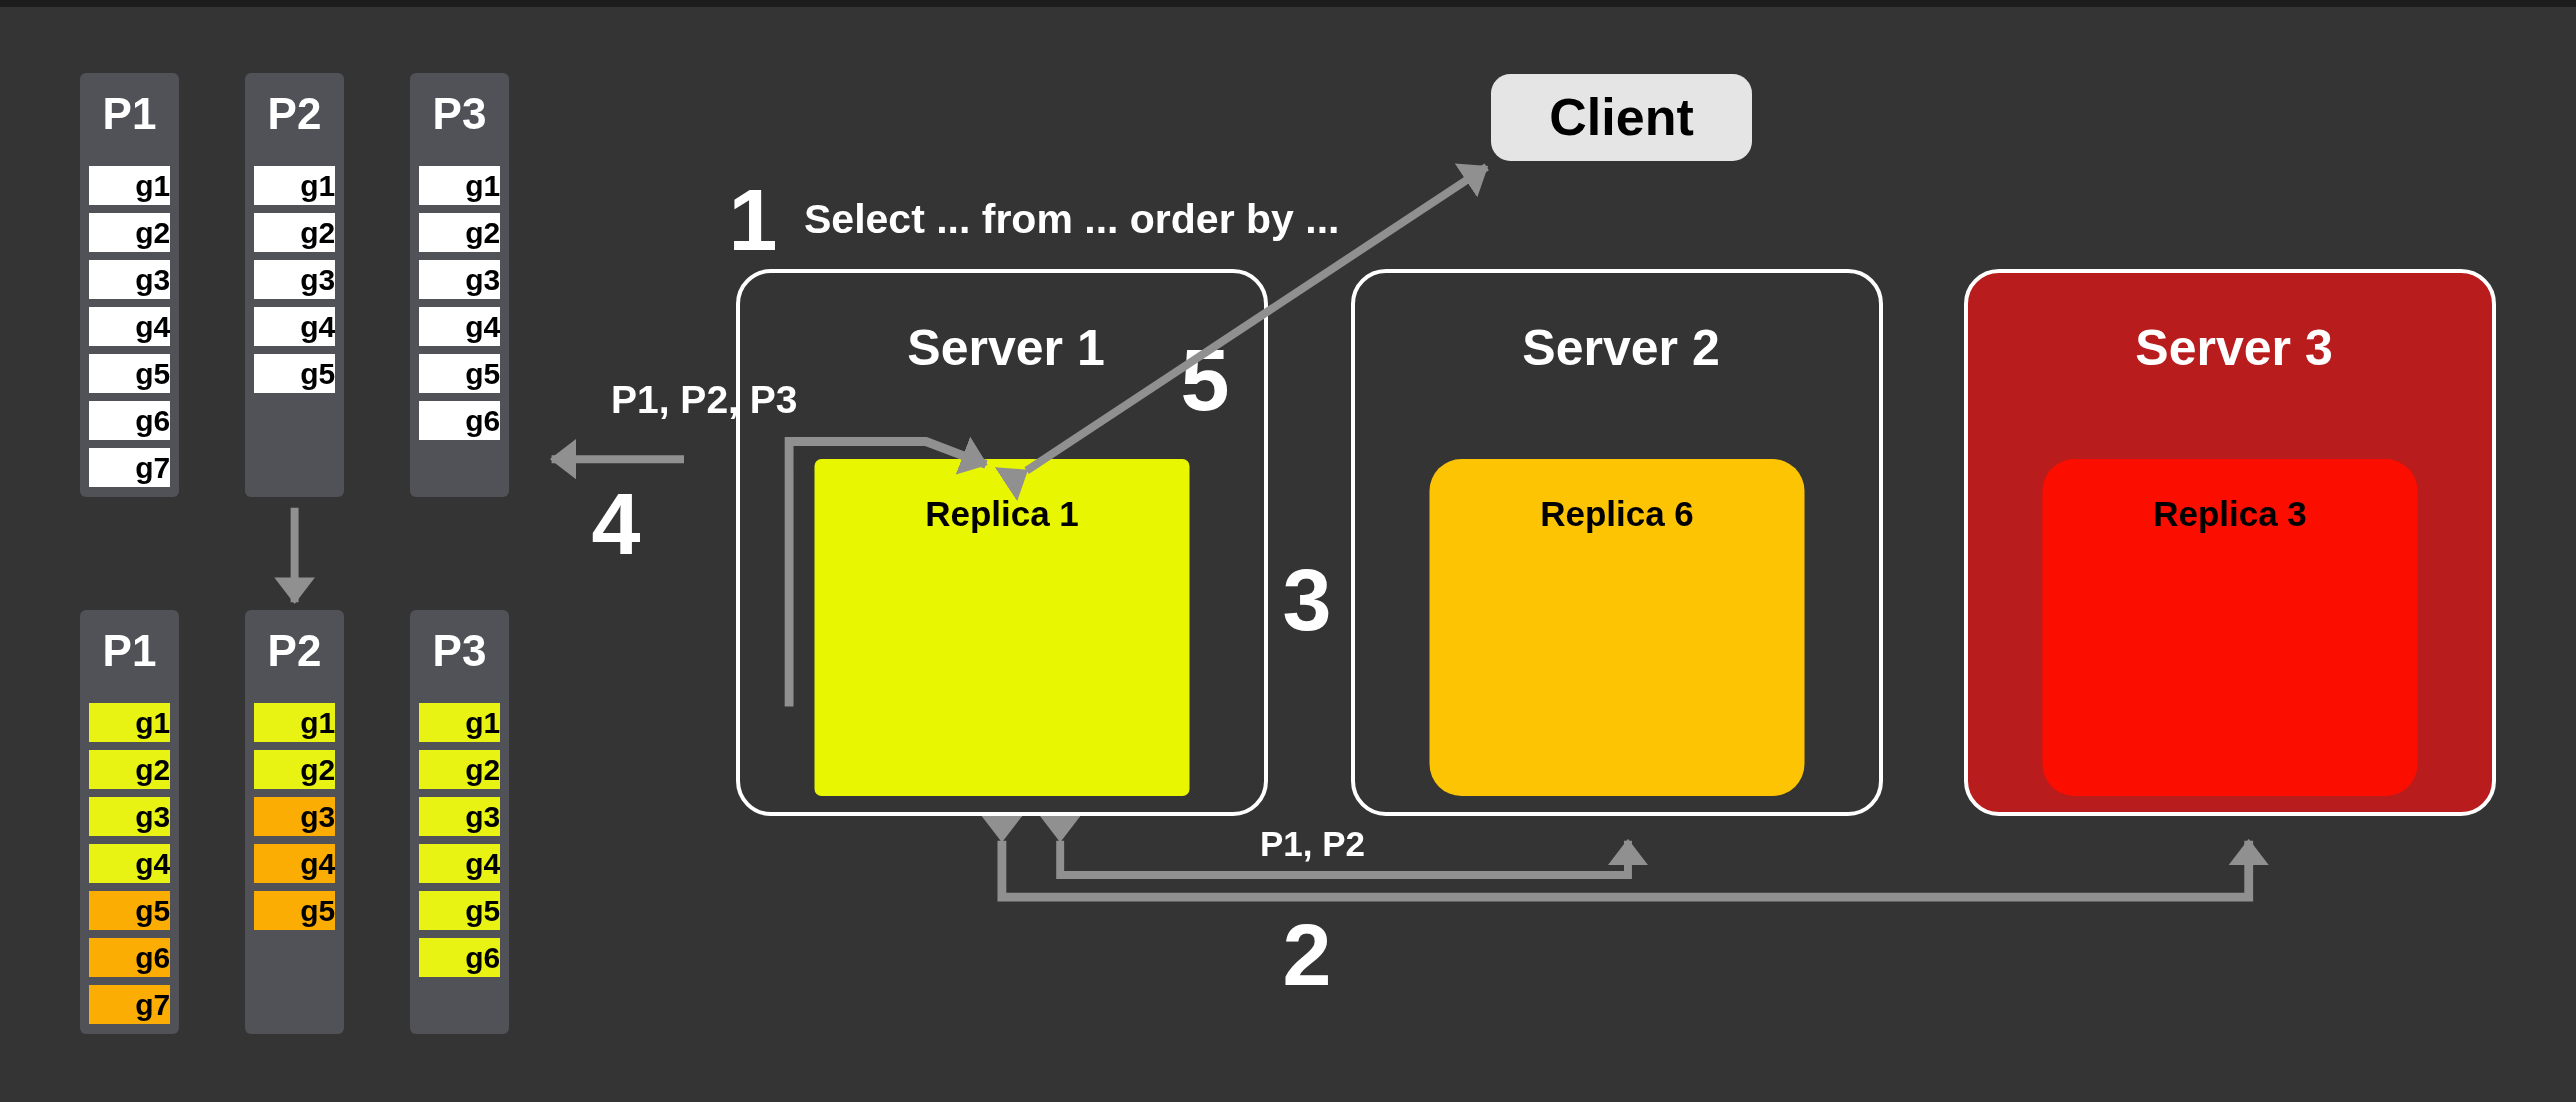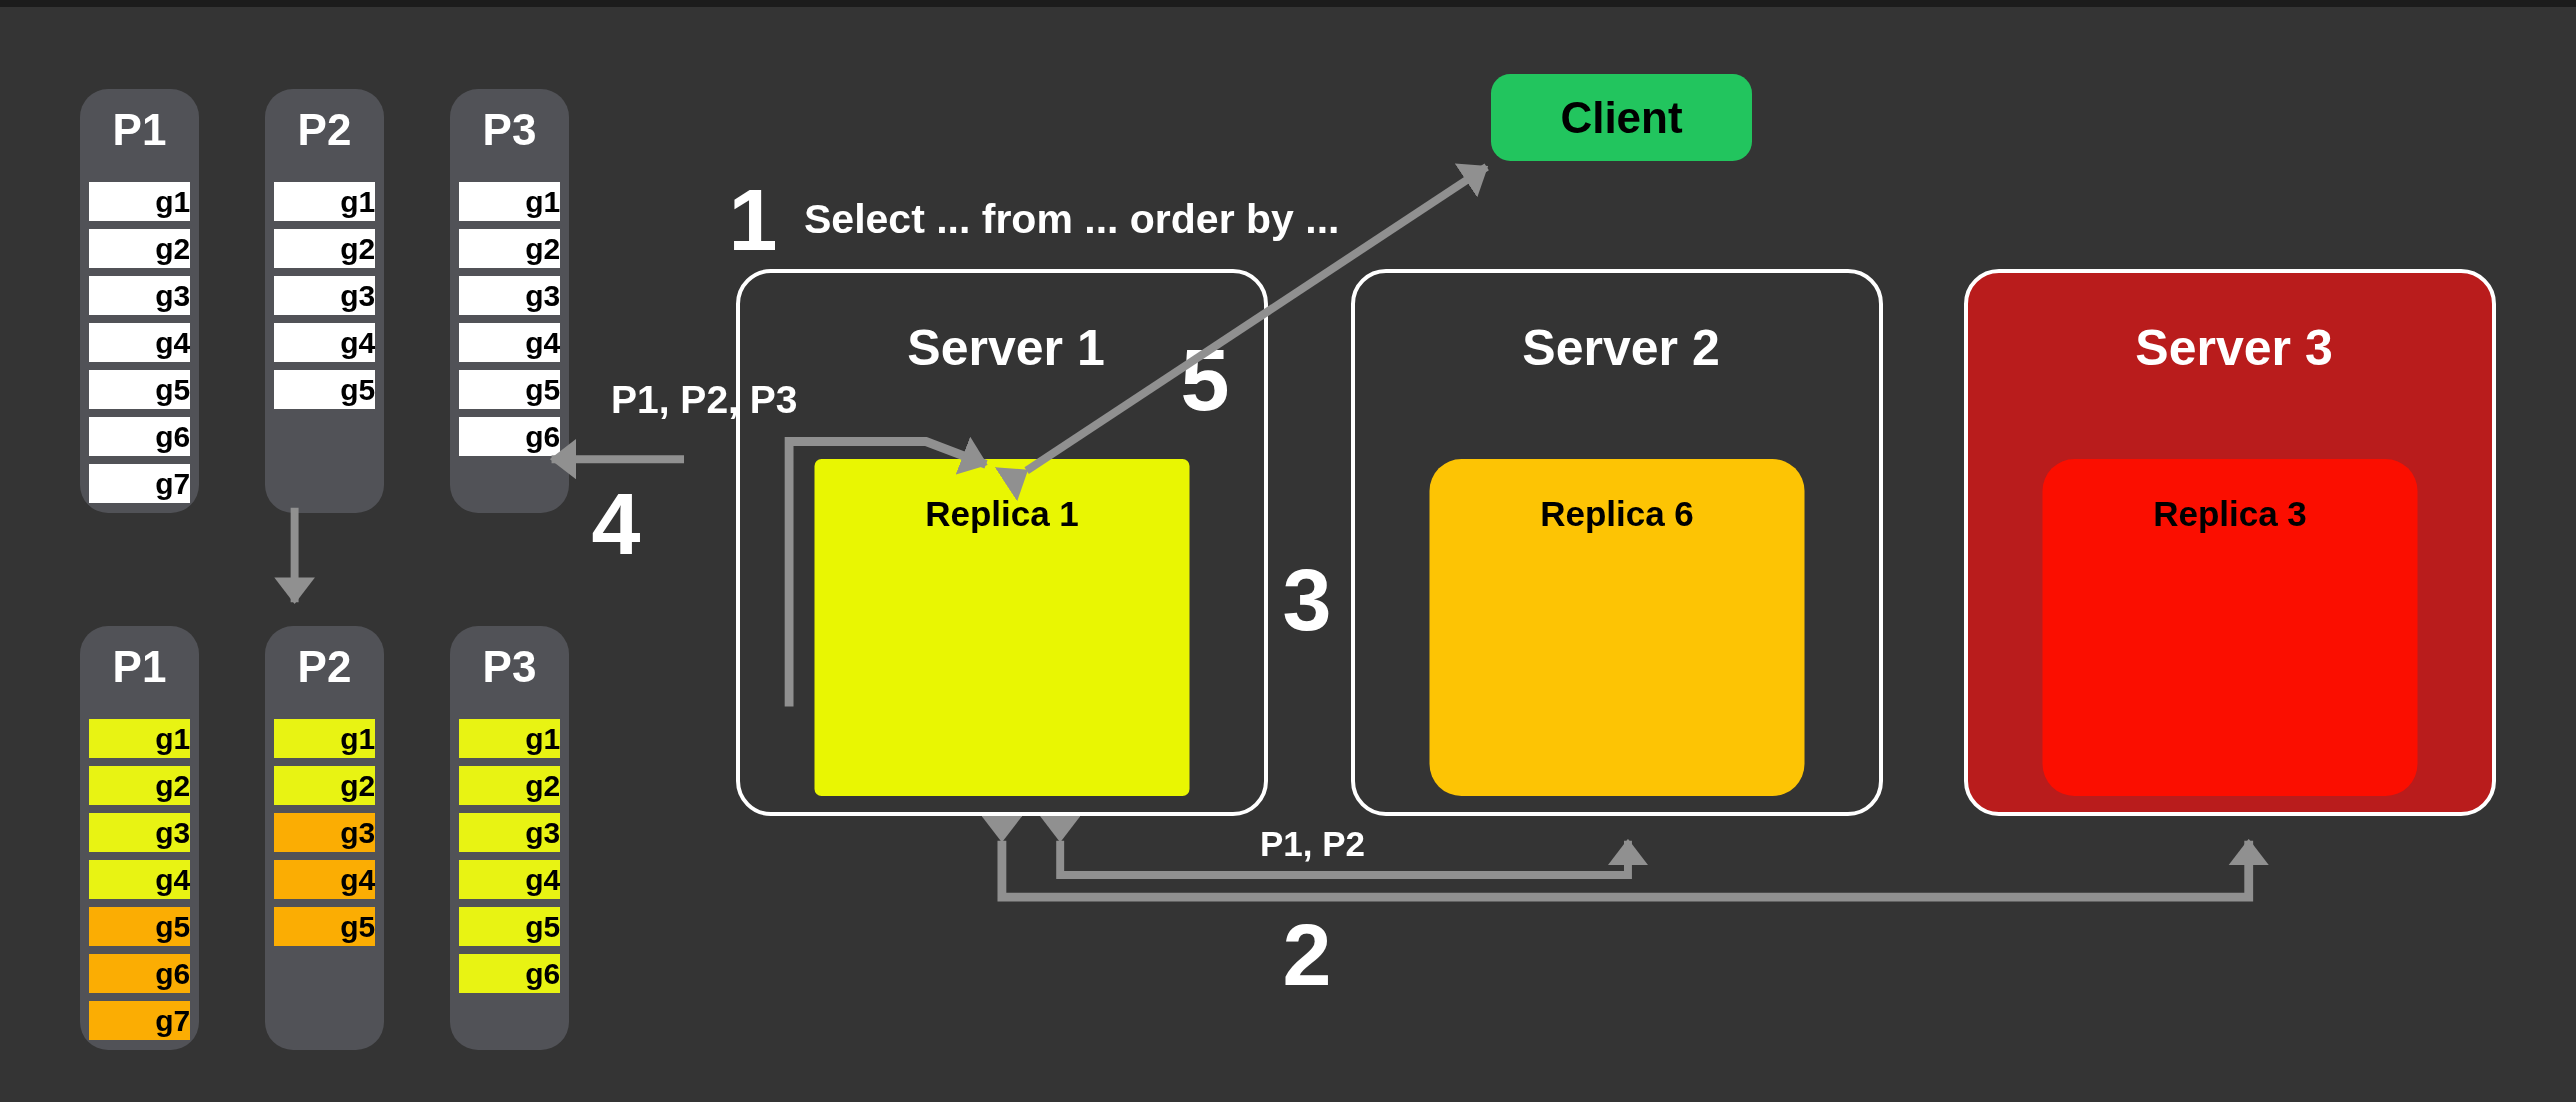--- a/index.html
+++ b/index.html
@@ -1,39 +1,39 @@
 <!DOCTYPE html>
 <html style="font-size:14px"><head>
 <meta charset="utf-8">
 <style>
   html,body{margin:0;padding:0;background:#343434;}
   .stage{position:relative;width:2576px;height:1102px;background:#343434;overflow:hidden;
          font-family:"Liberation Sans",sans-serif;font-weight:bold;}
   .topbar{position:absolute;top:0;left:0;width:100%;height:7px;background:#1c1c1c;}
   
   .pgroup{position:absolute;display:flex;gap:66px;}
-  .pcol{position:relative;width:119px;height:424px;background:#515257;border-radius:28px;margin-top:16px;}
+  .pcol{position:relative;width:99px;height:424px;background:#515257;border-radius:6px;}
   .pcol-header{position:absolute;top:16px;left:0;right:0;text-align:center;
                color:#ffffff;font-size:44px;}
   .pcol-cells{position:absolute;top:93px;left:8.8px;right:8.8px;}
   .pcell{height:39px;margin-bottom:8px;text-align:right;line-height:39px;
          font-size:30px;color:#000000;}
   
   .server{position:absolute;top:269px;width:532px;height:547px;border:4.4px solid #ffffff;
           border-radius:35px;box-sizing:border-box;}
   .server-name{position:absolute;top:46px;left:0;right:0;text-align:center;
                color:#ffffff;font-size:50px;padding-left:8px;}
   .replica{position:absolute;top:186px;left:50%;transform:translateX(-50%);
            width:375px;height:337px;border-radius:32px;}
   .replica-name{position:absolute;top:35px;left:0;right:0;text-align:center;
                 color:#000000;font-size:35px;}
   
   .client-box{position:absolute;left:1491px;top:74px;width:261px;height:87px;
-              background:#22c55e;border-radius:19.4px;text-align:center;line-height:87px;
-              color:#000000;font-size:44px;}
+              background:#e5e5e5;border-radius:19.4px;text-align:center;line-height:87px;
+              color:#000000;font-size:52px;}
   
   .bignum{position:absolute;width:106px;height:115px;line-height:115px;text-align:center;
           color:#ffffff;font-size:88px;}
   .sqltext{position:absolute;left:804px;top:193px;color:#ffffff;font-size:41px;line-height:53px;}
   .small-label{position:absolute;color:#ffffff;font-size:39px;}
   .arrows{position:absolute;left:0;top:0;width:2576px;height:1102px;pointer-events:none;}
 </style>
 </head>
 <body>
 

